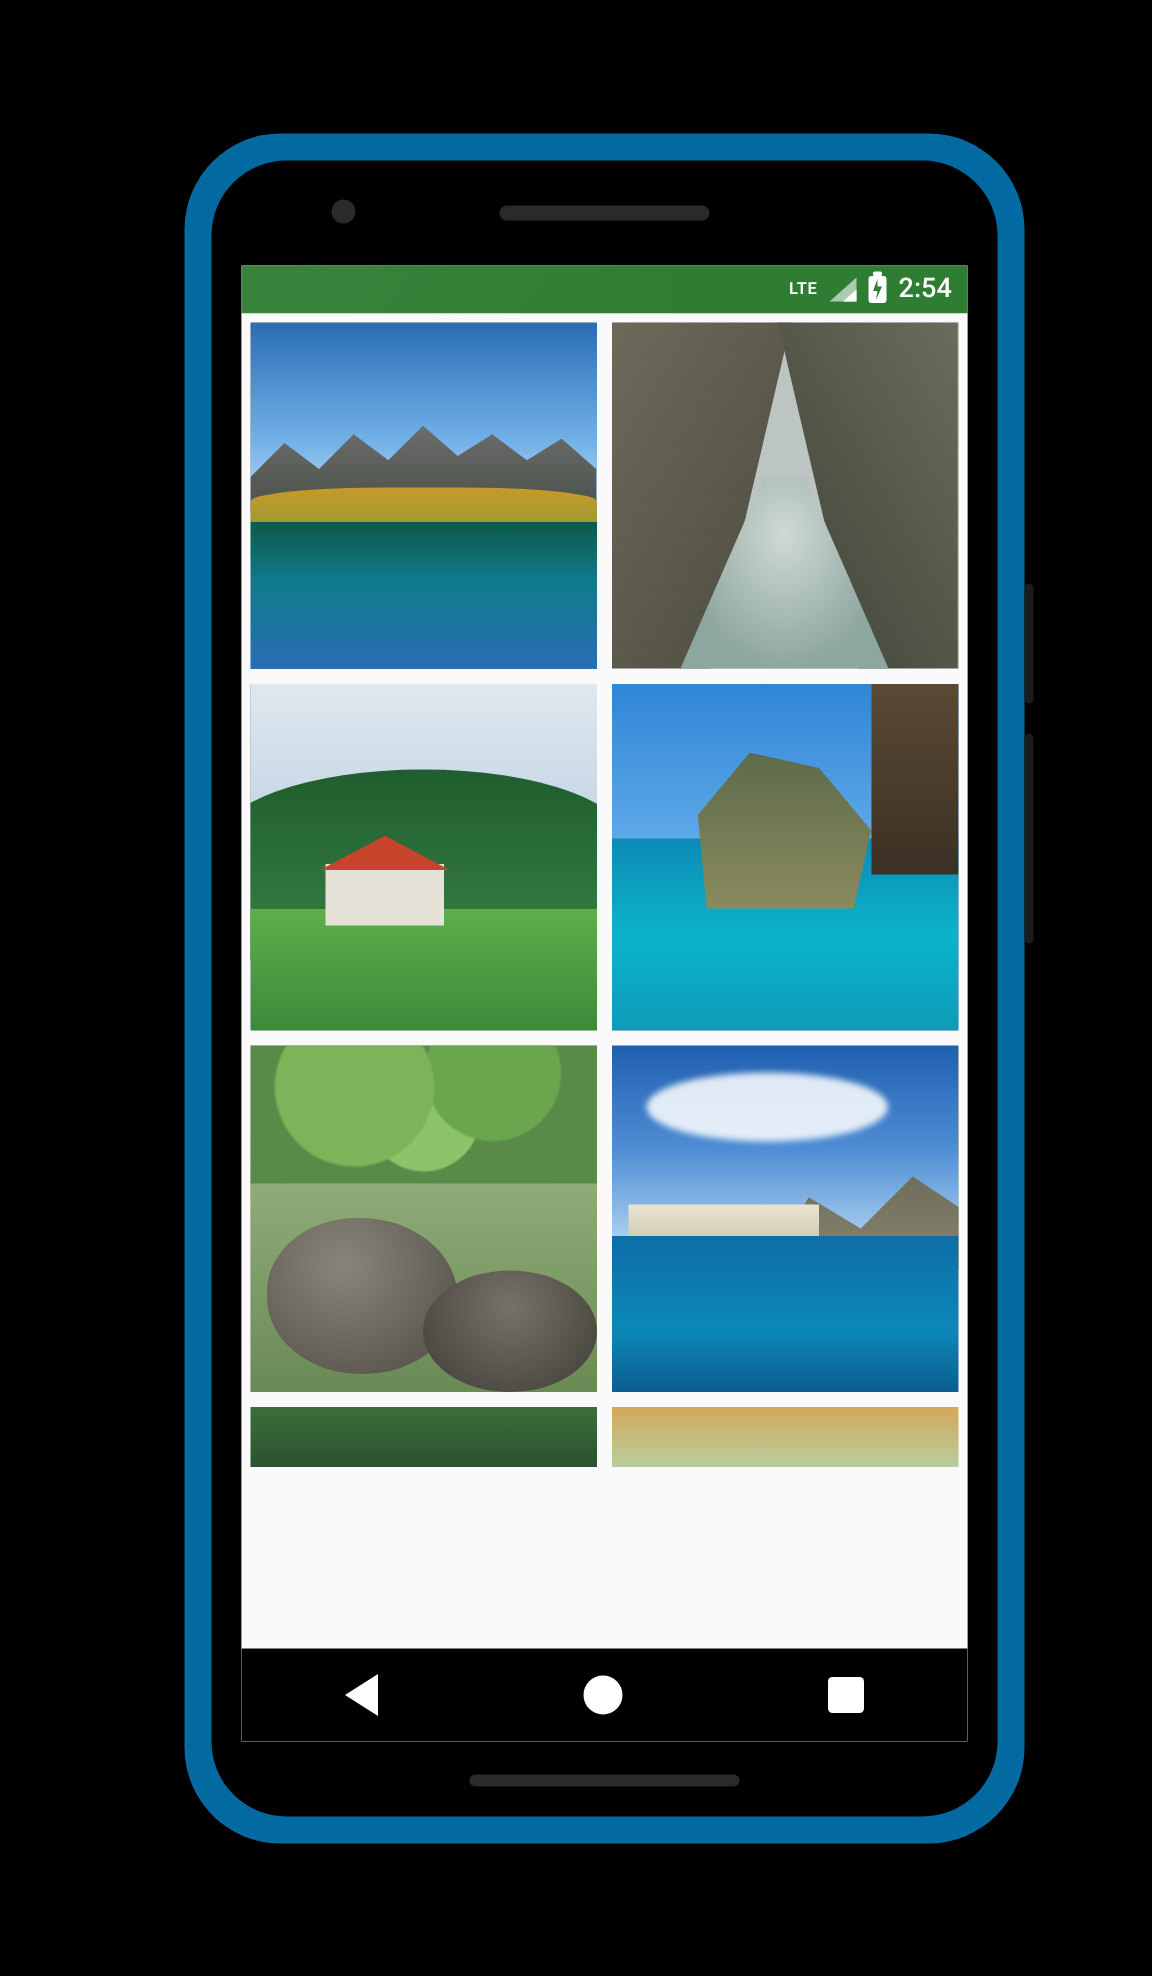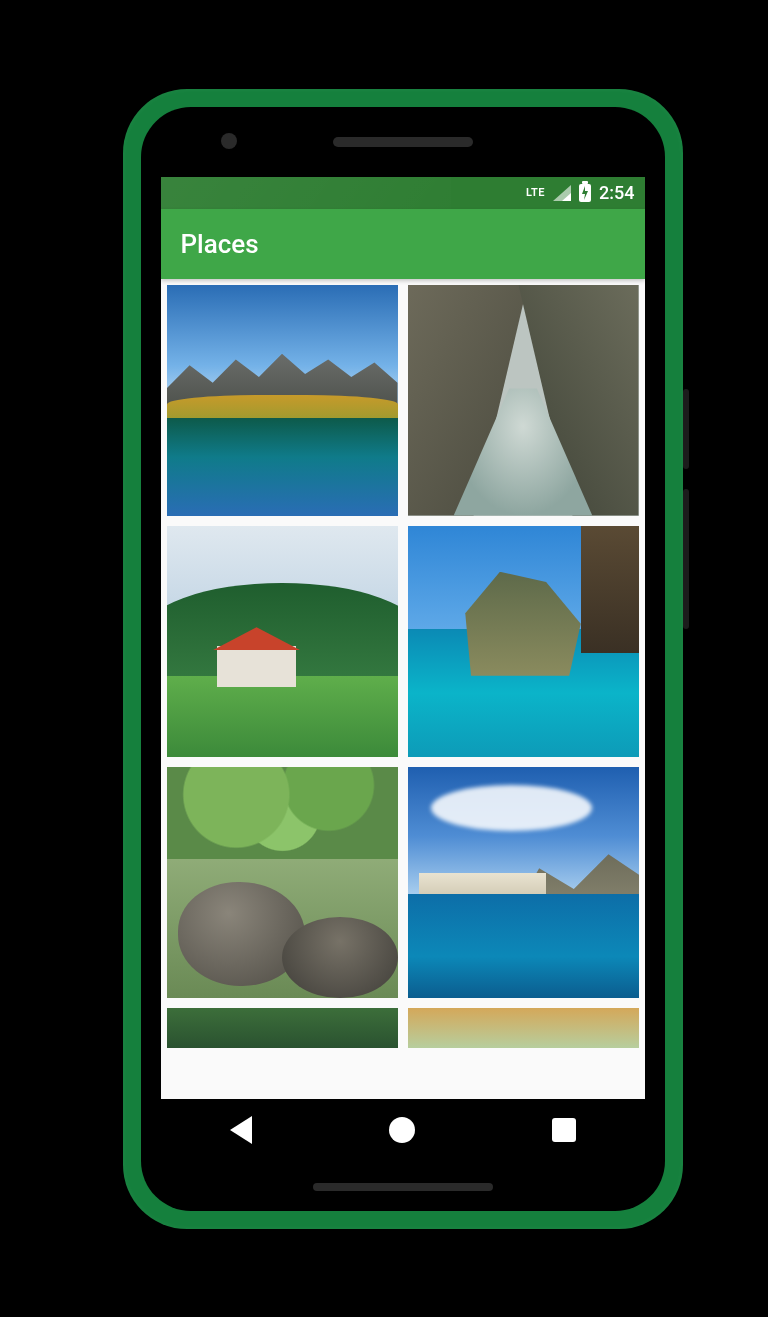--- a/index.html
+++ b/index.html
@@ -8,21 +8,21 @@
     height: 1317px;
     background: #000;
     font-family: Roboto, Arial, sans-serif;
     display: flex;
     align-items: center;
     justify-content: center;
   }
   .phone {
     width: 560px;
     height: 1140px;
-    background: #15803d;
+    background: #0369a1;
     border-radius: 64px;
     padding: 18px;
     box-shadow: inset 0 0 6px rgba(255,255,255,0.05);
     position: relative;
     margin-left: 37px;
   }
   .phone-inner {
     width: 100%;
     height: 100%;
     background: #000;
@@ -252,23 +252,20 @@
         <span class="lte">LTE</span>
         <span class="sig-tri"></span>
         <span class="batt">
           <svg width="10" height="14" viewBox="0 0 10 14">
               <path d="M5 0 L2 8 H5 L4 14 L8 5 H5 Z" fill="#2e7d32"></path>
             </svg>
         </span>
         <span class="clock">2:54</span>
       </div>
 
-      <div class="app-bar">
-        <span>Places</span>
-      </div>
 
       <div class="grid">
         <div class="tile t1">
           <div class="sky"></div>
             <div class="mtn"></div>
             <div class="trees"></div>
             <div class="lake"></div>
         </div>
         <div class="tile t2">
           <div class="sky"></div>

